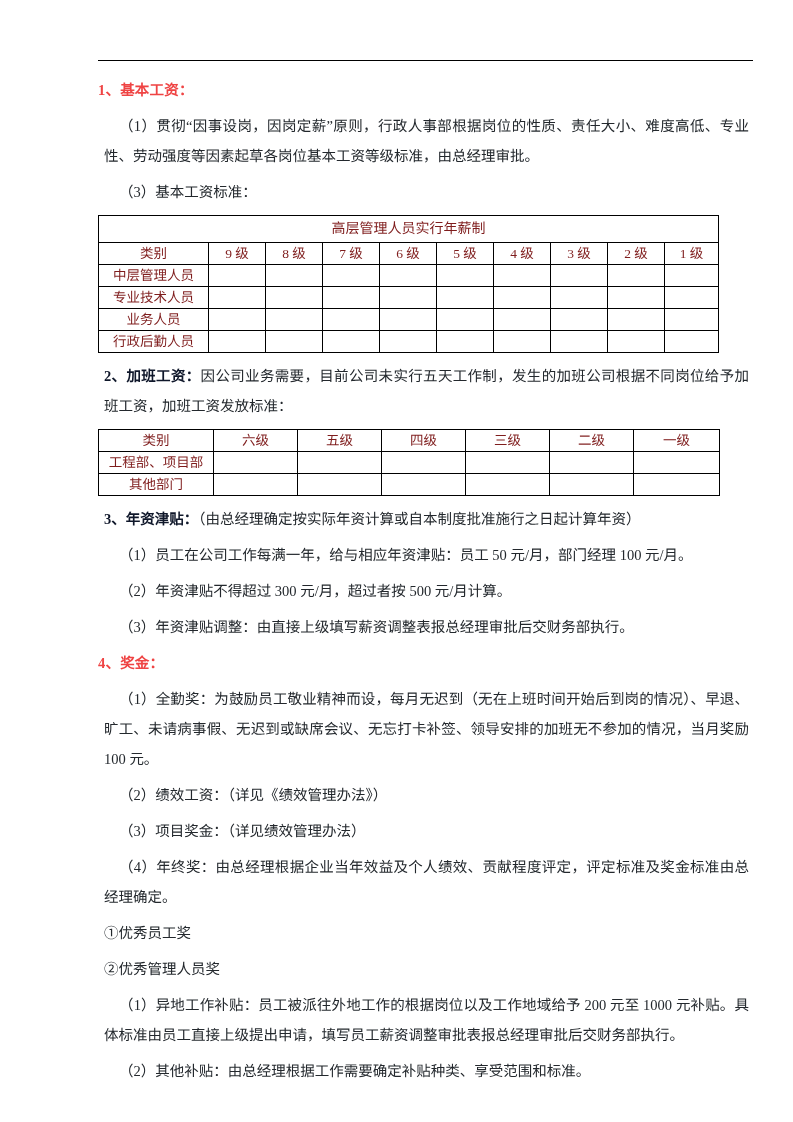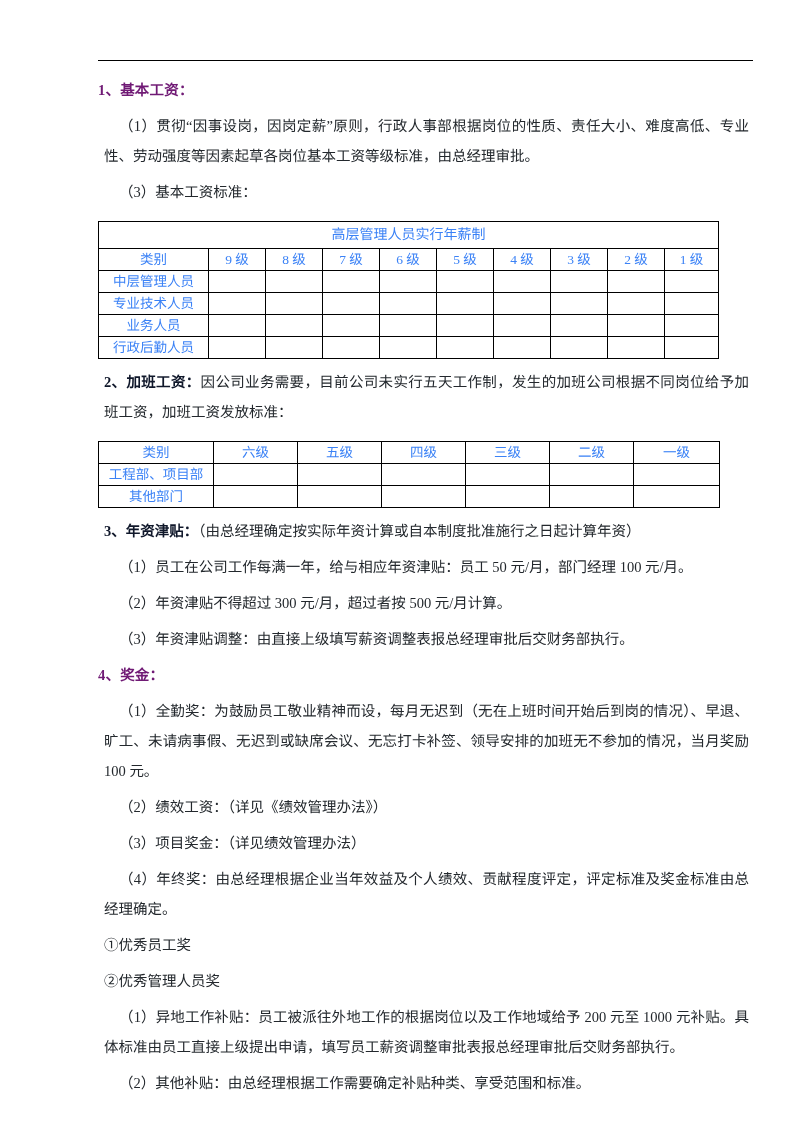--- a/index.html
+++ b/index.html
@@ -34,21 +34,21 @@
     height: 0;
     border-top: 1.6px solid #000;
     margin: 0 0 14px 0;
   }
   .sec-head {
     font-weight: bold;
     font-size: 14.5px;
     line-height: 30px;
     margin: 0;
     letter-spacing: 0.2px;
-    color: #701a75;
+    color: #ef4444;
   }
   .para {
     font-size: 14.5px;
     line-height: 30px;
     margin: 6px;
     text-align: justify;
     text-justify: inter-ideograph;
     color: #23282d;
   }
   .para.indent {
@@ -57,23 +57,23 @@
   .para.noindent {
     text-indent: 0;
   }
   .inline-head {
     font-weight: bold;
     color: #0f172a;
   }
   table.grid {
     border-collapse: collapse;
     table-layout: fixed;
-    margin: 14px 0 8px 0;
+    margin: 8px 0 8px 0;
     font-size: 13.5px;
-    color: #3b82f6;
+    color: #7f1d1d;
   }
   table.grid td {
     border: 1px solid #000;
     height: 21px;
     padding: 0 2px;
     text-align: center;
     vertical-align: middle;
     line-height: 21px;
     white-space: nowrap;
   }

